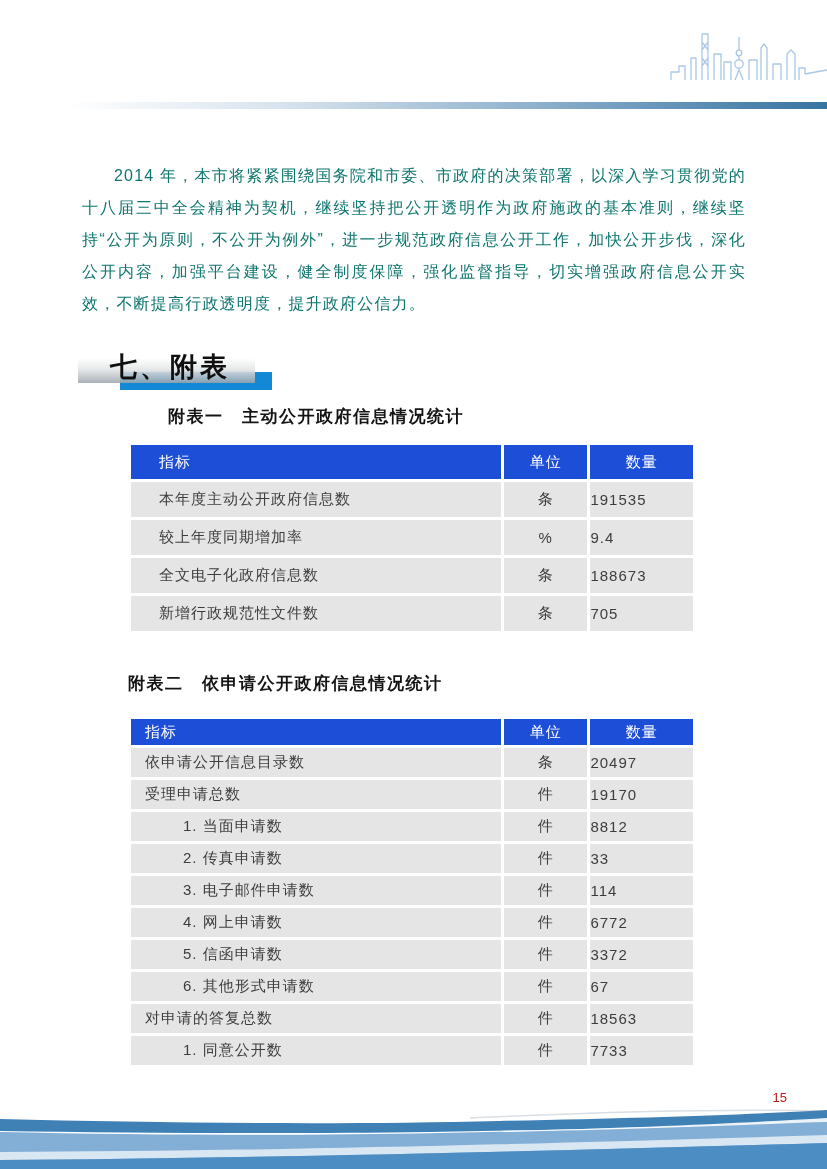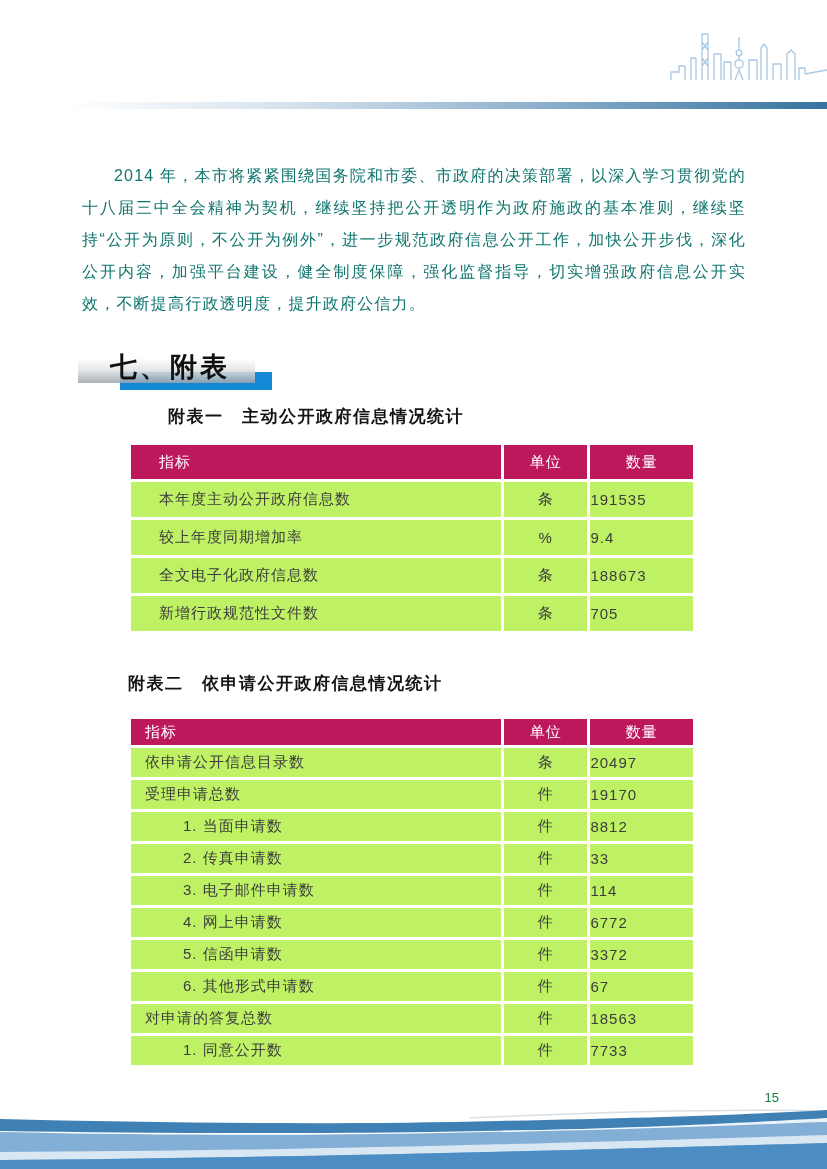--- a/index.html
+++ b/index.html
@@ -55,46 +55,46 @@
   }
   .cap1 { top: 405px; padding-left: 40px; }
   .cap2 { top: 672px; }
 
   .tbl-wrap { position: absolute; left: 128px; width: 568px; }
   .tw1 { top: 442px; }
   .tw2 { top: 716px; }
 
   table.data-table { border-collapse: separate; border-spacing: 3px; width: 100%; table-layout: fixed; }
   table.data-table th {
-    background: #be185d; color: #ffffff; font-weight: normal;
+    background: #1d4ed8; color: #ffffff; font-weight: normal;
     font-size: 15px; letter-spacing: 1px;
   }
   table.data-table td {
-    background: #bef264; color: #3d3d3d; font-size: 15px; letter-spacing: 1px;
+    background: #e5e5e5; color: #3d3d3d; font-size: 15px; letter-spacing: 1px;
   }
   table.data-table th, table.data-table td { vertical-align: middle; }
   .col-ind { width: 368px; text-align: left; }
   .col-unit { width: 83px; text-align: center; }
   .col-val { width: 102px; }
 
   
   .tw1 th { height: 34px; }
   .tw1 td { height: 35px; }
   .tw1 .col-ind { padding-left: 28px; }
 
   
   .tw2 th { height: 26px; }
   .tw2 td { height: 29px; }
   .tw2 .col-ind { padding-left: 14px; }
   .tw2 td.col-ind.indent { padding-left: 52px; }
 
   
   .page-number {
-    position: absolute; top: 1090px; right: 48px;
-    font-size: 13px; color: #15803d;
+    position: absolute; top: 1090px; right: 40px;
+    font-size: 13px; color: #b91c1c;
   }
   .footer-waves { position: absolute; left: 0; bottom: 0; width: 827px; height: 62px; }
 </style>
 </head>
 <body>
 
 <div class="page">
 
   <svg class="skyline" viewBox="0 0 158 62" fill="none" stroke="#a9c7e5" stroke-width="1.3" stroke-linejoin="round">
     <path d="M2,56 L2,48 L10,48 L10,42 L16,42 L16,56"></path>

